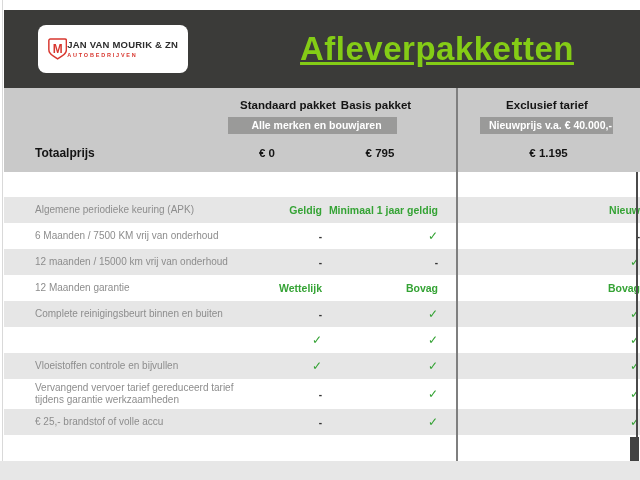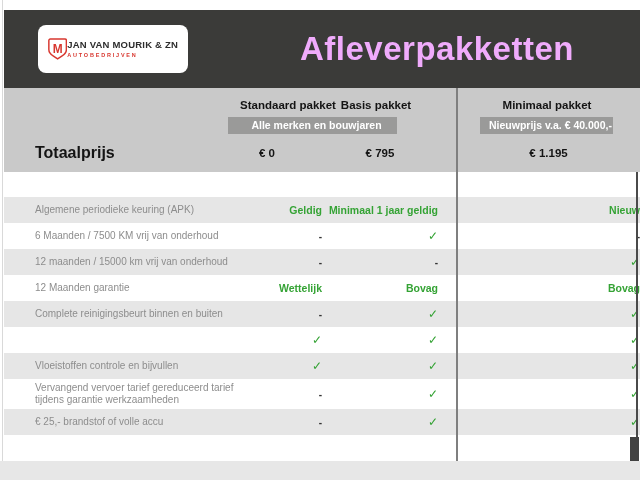--- a/index.html
+++ b/index.html
@@ -22,40 +22,40 @@
   }
   .logo-card{
     width:150px; height:48px; margin-left:34px; background:#fff; border-radius:8px;
     display:flex; align-items:center; padding:0 10px; flex:0 0 auto;
   }
   .logo-names{display:flex; flex-direction:column; line-height:1.15;}
   .logo-name{font-size:9.5px; font-weight:bold; color:#2d2d2d; letter-spacing:.2px; white-space:nowrap;}
   .logo-sub{font-size:5.5px; font-weight:bold; color:var(--red); letter-spacing:1.8px; margin-top:1px;}
   .page-title{
     flex:1; text-align:center; padding-left:46px;
-    color:#f0abfc; font-size:33px; font-weight:bold; letter-spacing:.5px;
+    color:#84cc16; font-size:33px; font-weight:bold; letter-spacing:.5px;text-decoration:underline;
   }
 
   
   .pricing-band{position:absolute; left:4px; top:88px; right:0; height:84px; background:var(--band);}
   .col-head{position:absolute; top:11px; font-weight:bold; font-size:11.5px; color:var(--ink); text-align:center;}
   .col-head.std{left:214px; width:140px;}
   .col-head.basis{left:312px; width:120px;}
   .col-head.excl{left:473px; width:140px;}
   .badge{
     position:absolute; top:29px; height:17px; background:var(--badge);
     color:#fff; font-weight:bold; font-size:10.5px; text-align:center; line-height:17px;
     white-space:nowrap; overflow:hidden;padding-left:8px;
   }
   .badge.shared{left:224px; width:169px;}
   .badge.excl{left:476px; width:133px;}
 
   .grid-row{display:grid; grid-template-columns:208px 110px 116px 19px 1fr; align-items:center;}
   .totals-row{position:absolute; left:0; right:0; top:50px; height:30px;}
-  .totals-label{grid-column:1; padding-left:31px; font-weight:bold; font-size:16px; color:var(--ink);}
+  .totals-label{grid-column:1; padding-left:31px; font-weight:bold; font-size:12px; color:var(--ink);}
   .tval{text-align:center; font-weight:bold; font-size:11.5px; color:var(--ink);}
   .gc0{grid-column:2;} .gc1{grid-column:3;} .gc2{grid-column:5;}
 
   
   .feature-rows{position:absolute; left:4px; right:0; top:197px;}
   .frow{min-height:26px;}
   .frow.alt{background:var(--rowalt);}
   .frow.tall{min-height:30px;}
   .flabel{
     grid-column:1; padding-left:31px; width:236px;
@@ -87,21 +87,21 @@
       <span class="logo-name">JAN VAN MOURIK &amp; ZN</span>
       <span class="logo-sub">AUTOBEDRIJVEN</span>
     </div>
   </div>
   <h1 class="page-title">Afleverpakketten</h1>
 </header>
 
 <section class="pricing-band">
   <div class="col-head std">Standaard pakket</div>
   <div class="col-head basis">Basis pakket</div>
-  <div class="col-head excl">Minimaal pakket</div>
+  <div class="col-head excl">Exclusief tarief</div>
 
   <div class="badge shared">Alle merken en bouwjaren</div>
   <div class="badge excl">Nieuwprijs v.a. € 40.000,-</div>
 
   <div class="grid-row totals-row">
     <div class="totals-label">Totaalprijs</div>
 
   <div class="tval gc0">€ 0</div>
       <div class="tval gc1">€ 795</div>
       <div class="tval gc2">€ 1.195</div>

